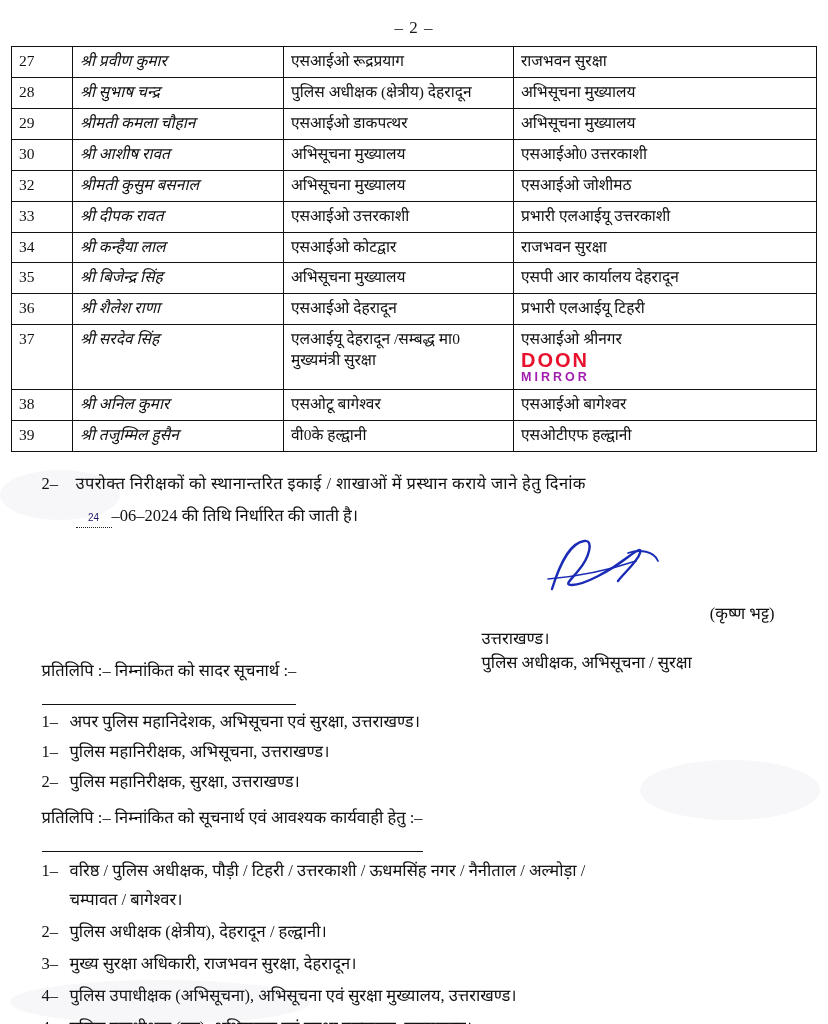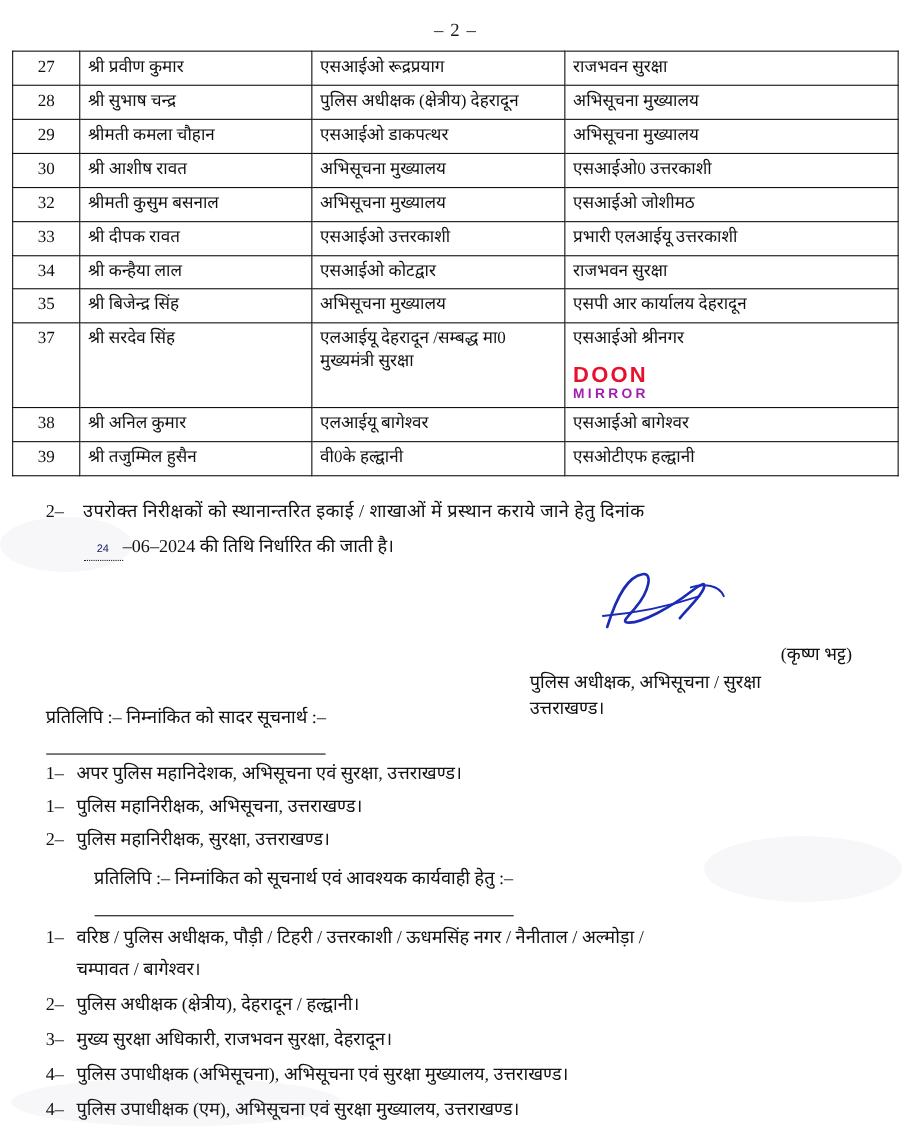--- a/index.html
+++ b/index.html
@@ -37,27 +37,27 @@
     table-layout: fixed;
   }
   table.roster td {
     border: 1px solid #111111;
     padding: 4px 7px 5px 7px;
     font-size: 15.5px;
     line-height: 1.35;
     vertical-align: top;
     color: #111;
   }
-  td.c-sn { width: 46px; text-align: center; padding-left: 10px;}
-  td.c-name { width: 196px; }
+  td.c-sn { width: 46px; text-align: left; padding-left: 10px;}
+  td.c-name { width: 196px; font-style: italic; }
   td.c-from { width: 215px; }
   td.c-to { width: 288px; }
 
   .wm {
-    margin-top: 12px;
+    margin-top: 0;
     line-height: 1.05;
   }
   .wm .wm1 {
     color: #e8112d;
     font-family: "Liberation Sans", sans-serif;
     font-weight: bold;
     font-size: 20px;
     letter-spacing: 2px;
   }
   .wm .wm2 {
@@ -149,21 +149,20 @@
   }
   .li .num {
     width: 28px;
     flex: 0 0 28px;
   }
   .li .txt {
     flex: 1 1 auto;
   }
   .block2 {
     margin-top: 8px;
-    margin-left: 44px;
   }
   .list2 .li { margin: 3px 0; }
   .smudge1, .smudge2, .smudge3 {
     position: absolute;
     background: rgba(120,110,130,0.06);
     border-radius: 50%;
     pointer-events: none;
   }
   .smudge1 { left: 0px;   top: 470px; width: 120px; height: 50px; }
   .smudge2 { left: 640px; top: 760px; width: 180px; height: 60px; }
@@ -222,37 +221,43 @@
         <td class="c-sn">34</td>
         <td class="c-name">श्री कन्हैया लाल</td>
         <td class="c-from">एसआईओ कोटद्वार</td>
         <td class="c-to">राजभवन सुरक्षा</td>
       </tr>
       <tr>
         <td class="c-sn">35</td>
         <td class="c-name">श्री बिजेन्द्र सिंह</td>
         <td class="c-from">अभिसूचना मुख्यालय</td>
         <td class="c-to">एसपी आर कार्यालय देहरादून</td>
+      </tr>
+      <tr>
+        <td class="c-sn">36</td>
+        <td class="c-name">श्री शैलेश राणा</td>
+        <td class="c-from">एसआईओ देहरादून</td>
+        <td class="c-to">प्रभारी एलआईयू टिहरी</td>
       </tr>
       <tr>
         <td class="c-sn">37</td>
         <td class="c-name">श्री सरदेव सिंह</td>
         <td class="c-from">एलआईयू देहरादून /सम्बद्ध मा0 मुख्यमंत्री सुरक्षा</td>
         <td class="c-to">
           <span>एसआईओ श्रीनगर</span>
           <div class="wm">
             <div class="wm1">DOON</div>
             <div class="wm2">MIRROR</div>
           </div>
         </td>
       </tr>
       <tr>
         <td class="c-sn">38</td>
         <td class="c-name">श्री अनिल कुमार</td>
-        <td class="c-from">एलआईयू बागेश्वर</td>
+        <td class="c-from">एसओटू बागेश्वर</td>
         <td class="c-to">एसआईओ बागेश्वर</td>
       </tr>
       <tr>
         <td class="c-sn">39</td>
         <td class="c-name">श्री तजुम्मिल हुसैन</td>
         <td class="c-from">वी0के हल्द्वानी</td>
         <td class="c-to">एसओटीएफ हल्द्वानी</td>
       </tr>
     </tbody>
   </table>
@@ -264,22 +269,22 @@
   </div>
 
   <div class="sign-block">
     <svg class="sig-svg" width="150" height="80" viewBox="0 0 150 80">
       <path d="M20 62 C 30 30, 40 16, 52 14 C 62 12, 58 30, 46 44 C 38 54, 32 58, 40 58 C 52 58, 78 44, 96 30 C 104 24, 110 20, 108 26 C 106 34, 92 46, 86 54" fill="none" stroke="#1a2bb5" stroke-width="2.4" stroke-linecap="round"></path>
       <path d="M16 52 C 40 50, 74 44, 104 34" fill="none" stroke="#1a2bb5" stroke-width="1.6" stroke-linecap="round"></path>
       <path d="M96 26 C 108 22, 122 24, 126 34" fill="none" stroke="#1a2bb5" stroke-width="1.8" stroke-linecap="round"></path>
     </svg>
     <div class="sig-name">(कृष्ण भट्ट)</div>
     <div class="sig-desig">
+      <div>उत्तराखण्ड।</div>
       <div>पुलिस अधीक्षक, अभिसूचना / सुरक्षा</div>
-      <div>उत्तराखण्ड।</div>
     </div>
   </div>
 
   <div class="copylist">
     <div>
       <span class="copy-head">प्रतिलिपि :– निम्नांकित को सादर सूचनार्थ :–</span>
     </div>
     <div class="list1">
       <div class="li">
         <span class="num">1–</span>

